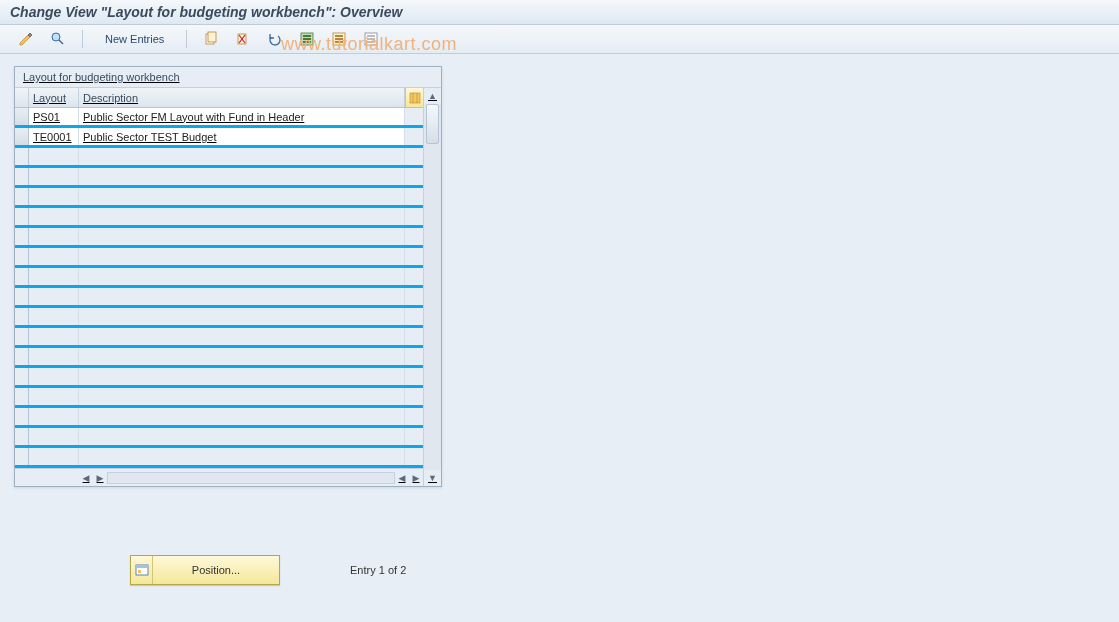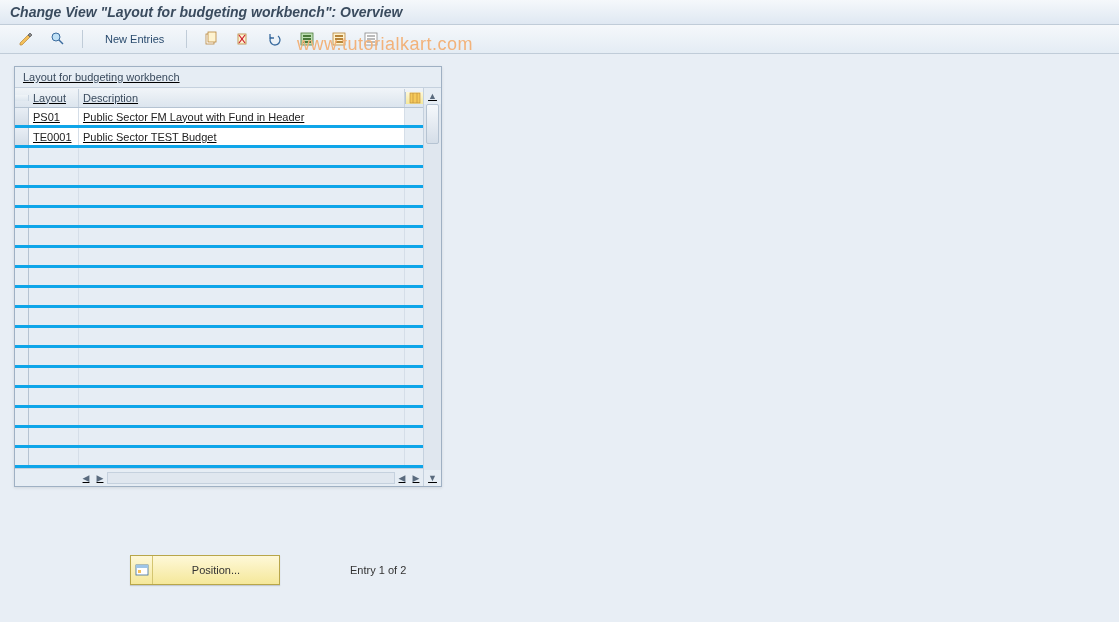--- a/index.html
+++ b/index.html
@@ -48,21 +48,21 @@
     height: 18px;
     background: #c0ccd8;
     margin: 0 2px;
   }
   .watermark {
     color: #f2b27a;
     font-size: 18px;
     font-weight: 400;
     letter-spacing: 0.5px;
     position: absolute;
-    left: 297px;
+    left: 281px;
     top: 34px;
     pointer-events: none;
   }
   .content {
     padding: 12px 14px;
     text-decoration: underline;
   }
   .panel {
     width: 428px;
     border: 1px solid #9fb0c3;
@@ -81,21 +81,20 @@
   }
   .table-inner {
     flex: 1;
     background: #e6edf4;
   }
   .header-row {
     display: flex;
     background: linear-gradient(#f0f4f8, #dce5ee);
     border-bottom: 1px solid #b5c3d2;
     height: 20px;
-    align-items: center;
   }
   .sel-col { width: 14px; flex: 0 0 14px; }
   .layout-col { width: 50px; flex: 0 0 50px; }
   .desc-col { flex: 1; }
   .hcell {
     border-right: 1px solid #c5d1de;
     padding: 3px 4px;
     color: #3a4b5e;
     font-size: 11px;
     background: linear-gradient(#f0f4f8, #dce5ee);

